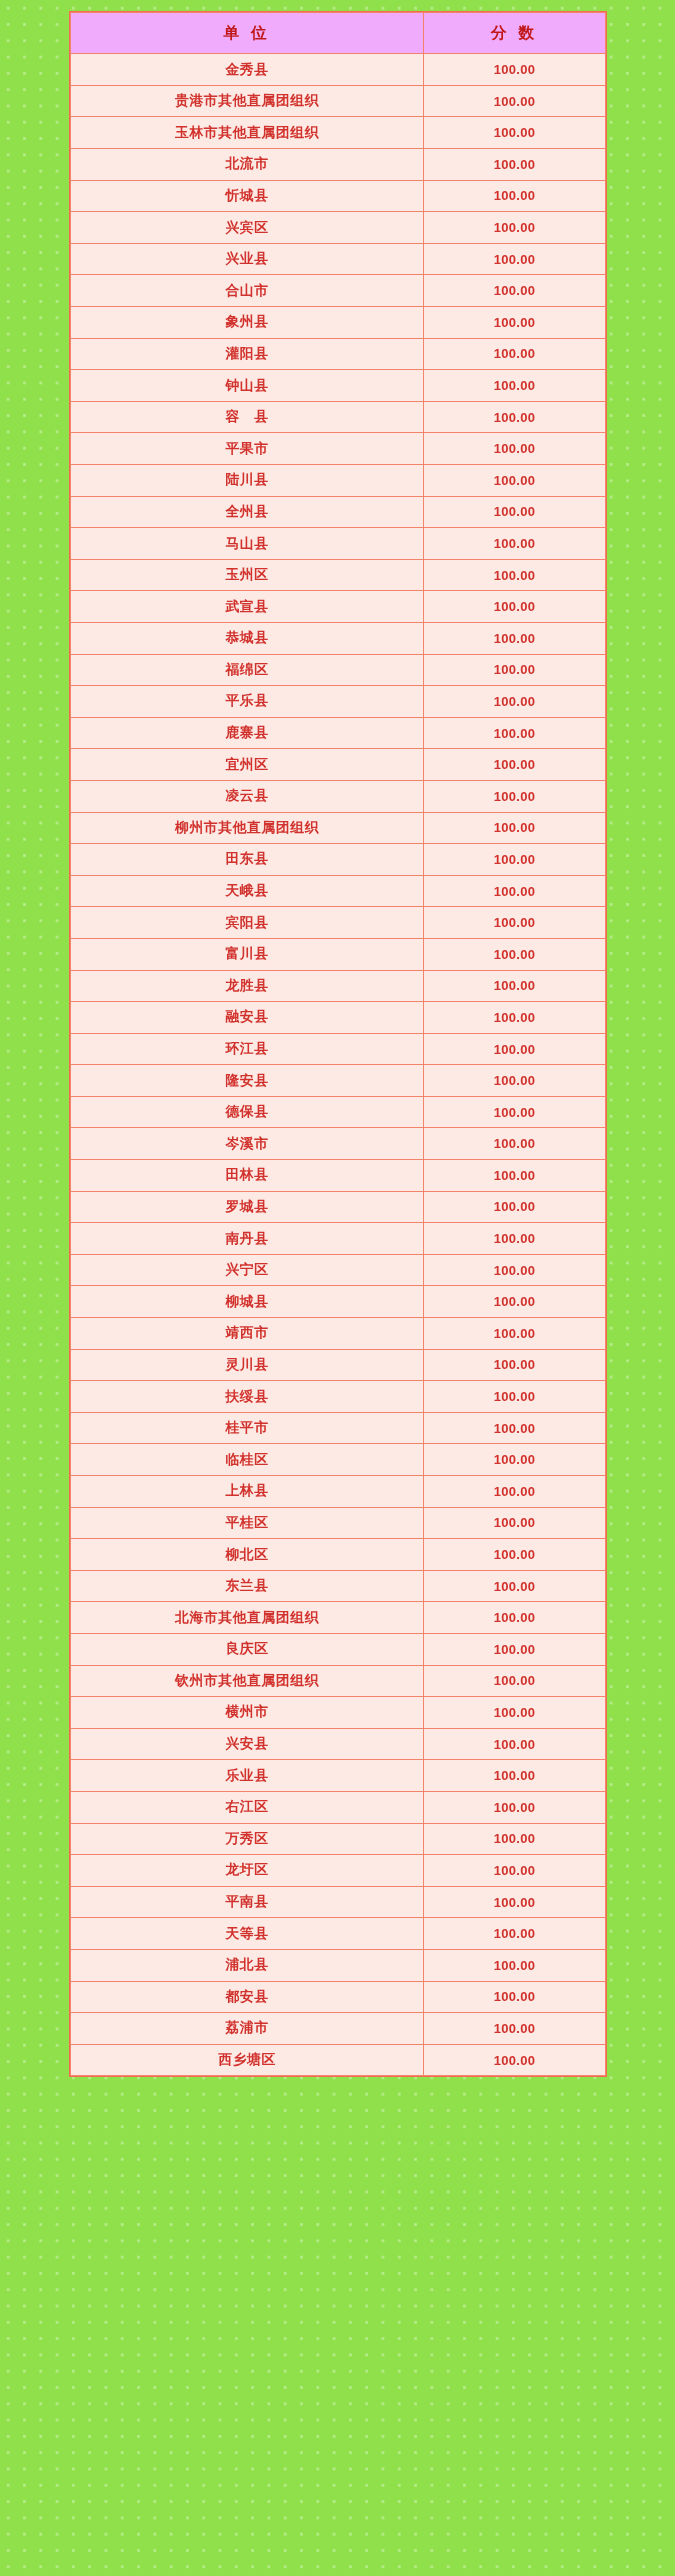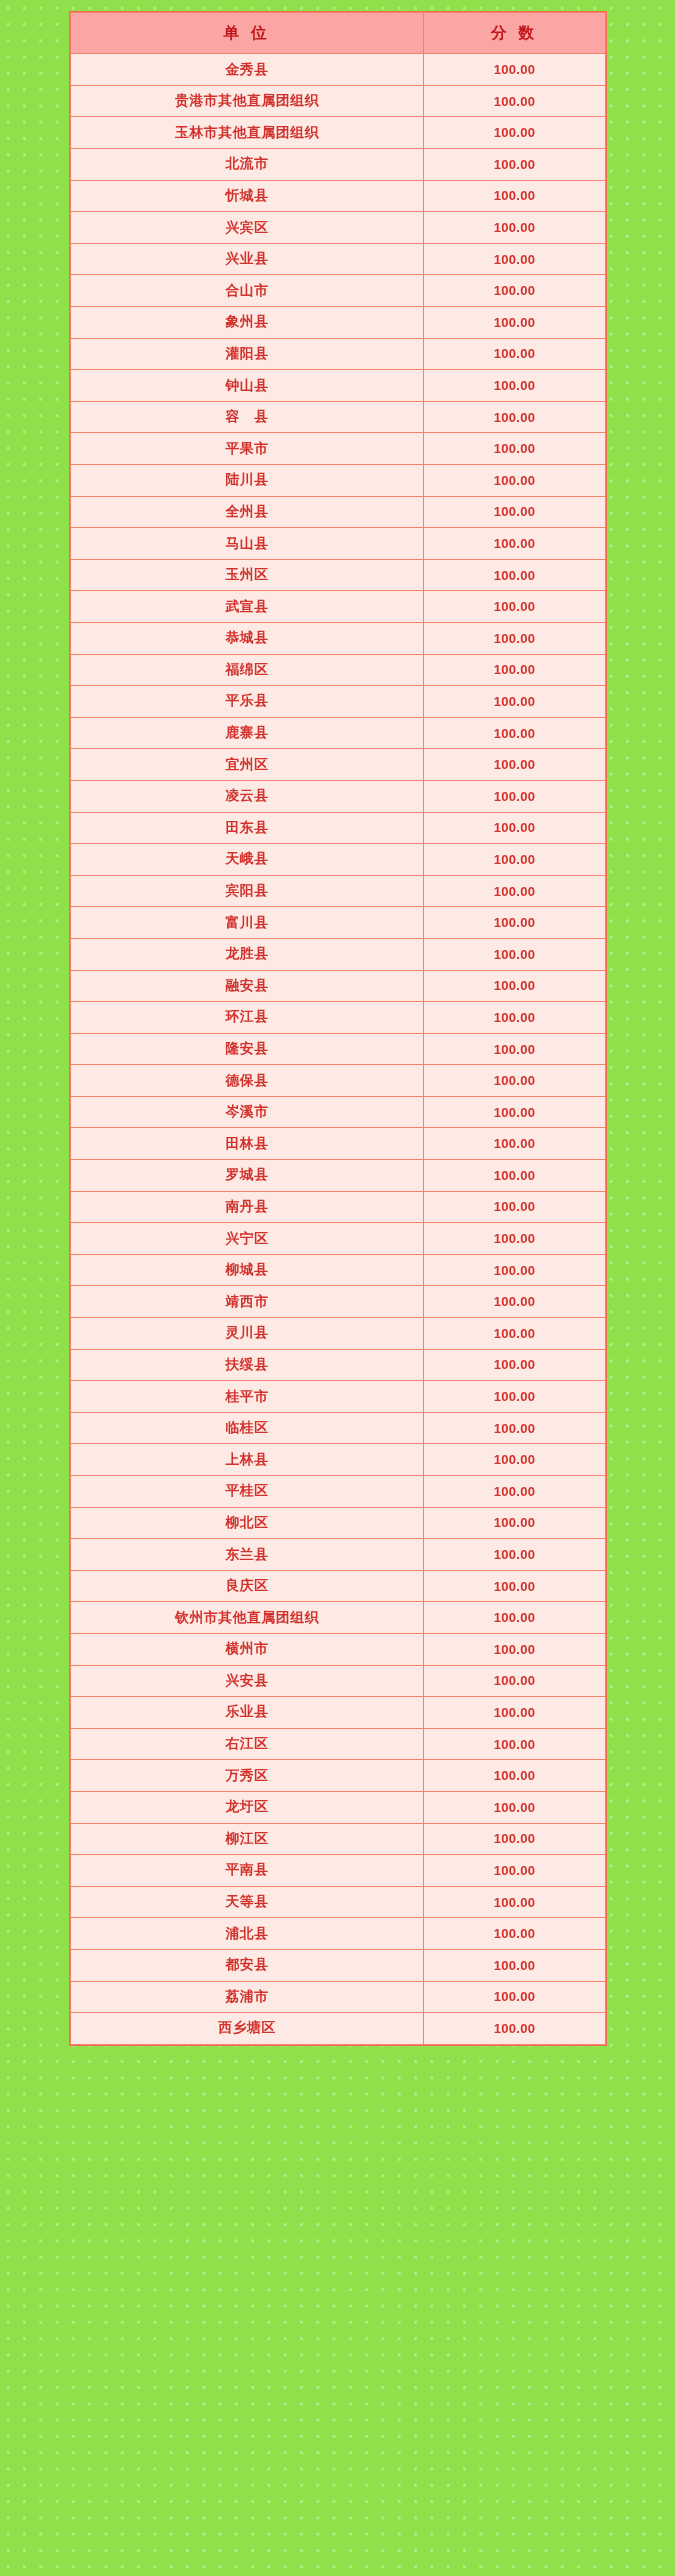--- a/index.html
+++ b/index.html
@@ -33,21 +33,21 @@
   col.unit { width: 66%; }
   col.score { width: 34%; }
   th, td {
     border: 0.6px solid #f3836a;
     text-align: center;
     vertical-align: middle;
     font-weight: bold;
     color: #d2322d;
   }
   thead th {
-    background: #fca5a5;
+    background: #f0abfc;
     color: #c0181a;
     font-size: 15.6px;
     letter-spacing: 3.8px;
     height: 35px;
     padding: 2.5px 1.3px;
   }
   tbody td {
     background: #fdeae4;
     font-size: 13.8px;
     height: 28px;
@@ -167,20 +167,24 @@
           </tr>
           <tr>
             <td class="unit">宜州区</td>
             <td class="score">100.00</td>
           </tr>
           <tr>
             <td class="unit">凌云县</td>
             <td class="score">100.00</td>
           </tr>
           <tr>
+            <td class="unit">柳州市其他直属团组织</td>
+            <td class="score">100.00</td>
+          </tr>
+          <tr>
             <td class="unit">田东县</td>
             <td class="score">100.00</td>
           </tr>
           <tr>
             <td class="unit">天峨县</td>
             <td class="score">100.00</td>
           </tr>
           <tr>
             <td class="unit">宾阳县</td>
             <td class="score">100.00</td>
@@ -263,20 +267,24 @@
           </tr>
           <tr>
             <td class="unit">柳北区</td>
             <td class="score">100.00</td>
           </tr>
           <tr>
             <td class="unit">东兰县</td>
             <td class="score">100.00</td>
           </tr>
           <tr>
+            <td class="unit">北海市其他直属团组织</td>
+            <td class="score">100.00</td>
+          </tr>
+          <tr>
             <td class="unit">良庆区</td>
             <td class="score">100.00</td>
           </tr>
           <tr>
             <td class="unit">钦州市其他直属团组织</td>
             <td class="score">100.00</td>
           </tr>
           <tr>
             <td class="unit">横州市</td>
             <td class="score">100.00</td>
@@ -292,24 +300,20 @@
           <tr>
             <td class="unit">右江区</td>
             <td class="score">100.00</td>
           </tr>
           <tr>
             <td class="unit">万秀区</td>
             <td class="score">100.00</td>
           </tr>
           <tr>
             <td class="unit">龙圩区</td>
-            <td class="score">100.00</td>
-          </tr>
-          <tr>
-            <td class="unit">柳江区</td>
             <td class="score">100.00</td>
           </tr>
           <tr>
             <td class="unit">平南县</td>
             <td class="score">100.00</td>
           </tr>
           <tr>
             <td class="unit">天等县</td>
             <td class="score">100.00</td>
           </tr>

